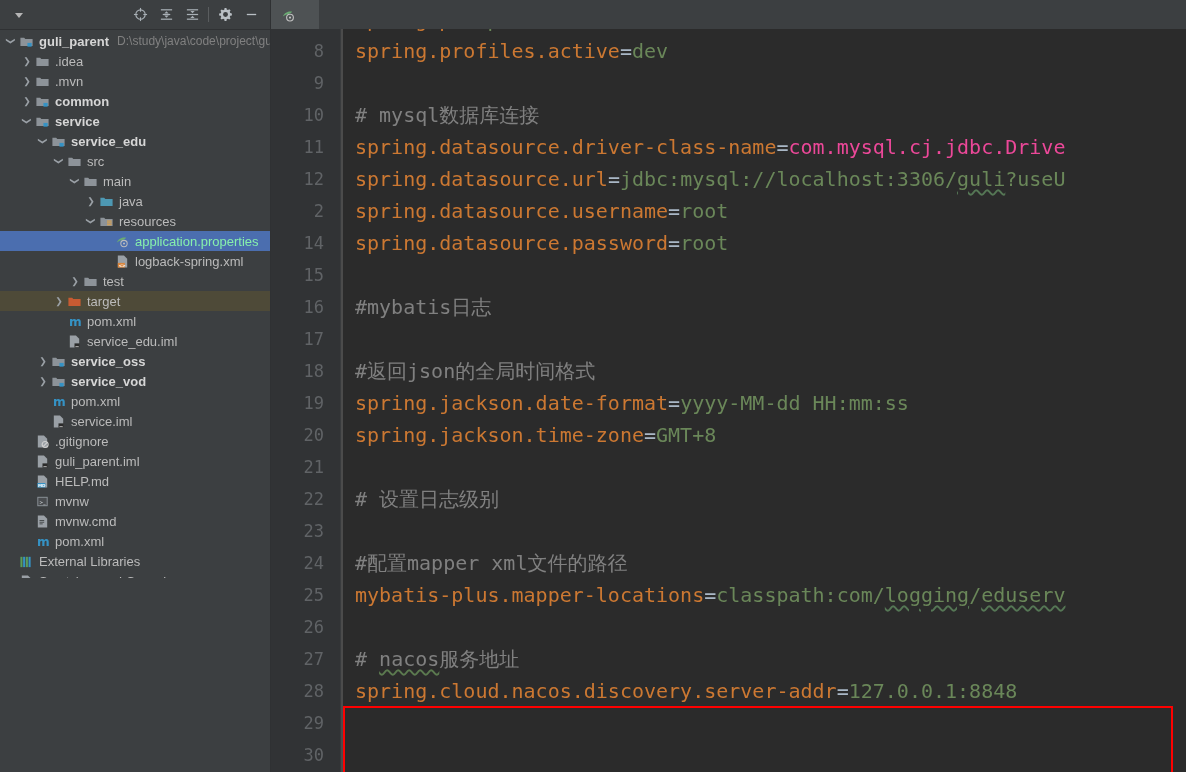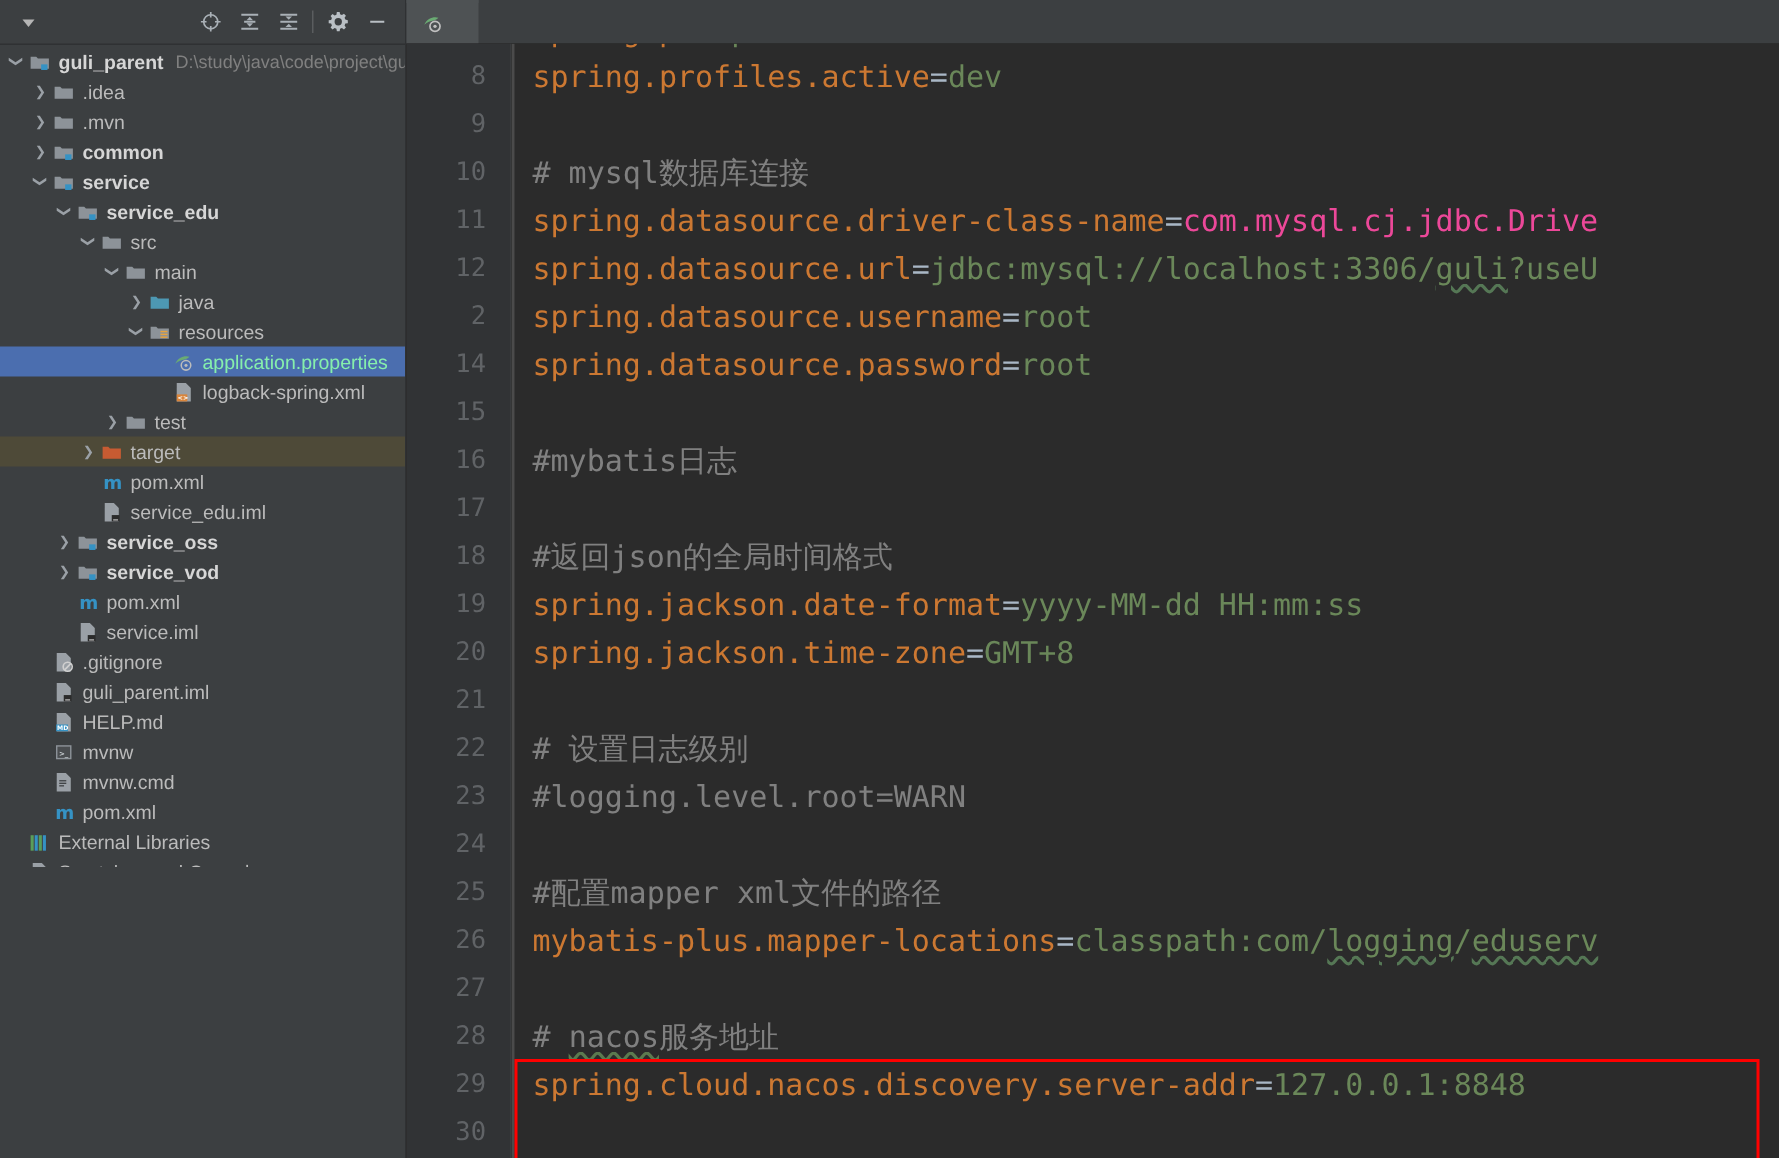--- a/index.html
+++ b/index.html
@@ -555,21 +555,20 @@
             <div class="cline"><span class="k">spring.datasource.username</span><span class="eq">=</span><span class="v">root</span></div>
             <div class="cline"><span class="k">spring.datasource.password</span><span class="eq">=</span><span class="v">root</span></div>
             <div class="cline">&nbsp;</div>
             <div class="cline"><span class="cmt">#mybatis日志</span></div>
             <div class="cline">&nbsp;</div>
             <div class="cline"><span class="cmt">#返回json的全局时间格式</span></div>
             <div class="cline"><span class="k">spring.jackson.date-format</span><span class="eq">=</span><span class="v">yyyy-MM-dd HH:mm:ss</span></div>
             <div class="cline"><span class="k">spring.jackson.time-zone</span><span class="eq">=</span><span class="v">GMT+8</span></div>
             <div class="cline">&nbsp;</div>
             <div class="cline"><span class="cmt"># 设置日志级别</span></div>
-            <div class="cline"><span class="cmt">#logging.level.root=WARN</span></div>
             <div class="cline">&nbsp;</div>
             <div class="cline"><span class="cmt">#配置mapper xml文件的路径</span></div>
             <div class="cline"><span class="k">mybatis-plus.mapper-locations</span><span class="eq">=</span><span class="v">classpath:com/</span><span class="v sq">logging</span><span class="v">/</span><span class="v sq">eduserv</span></div>
             <div class="cline">&nbsp;</div>
             <div class="cline"><span class="cmt"># </span><span class="cmt sq-c">nacos</span><span class="cmt">服务地址</span></div>
             <div class="cline"><span class="k">spring.cloud.nacos.discovery.server-addr</span><span class="eq">=</span><span class="v">127.0.0.1:8848</span></div>
           </div>
         <div class="redbox" id="redbox" style="left: 2px; top: 677px; width: 826px; height: 66px; border-color: rgb(255, 0, 0);"></div>
         <div class="watermark" id="watermark" style="left: 590px; top: 718px;"></div>
       </div>

